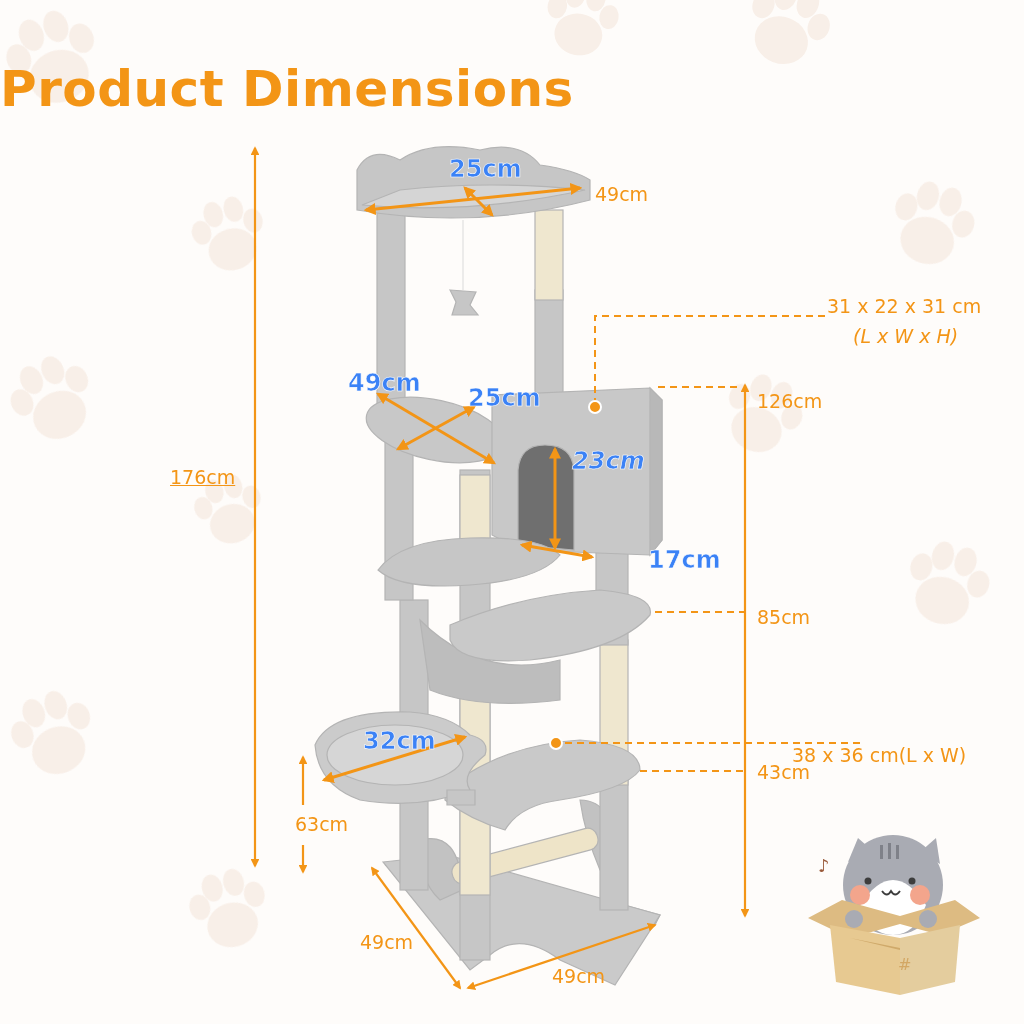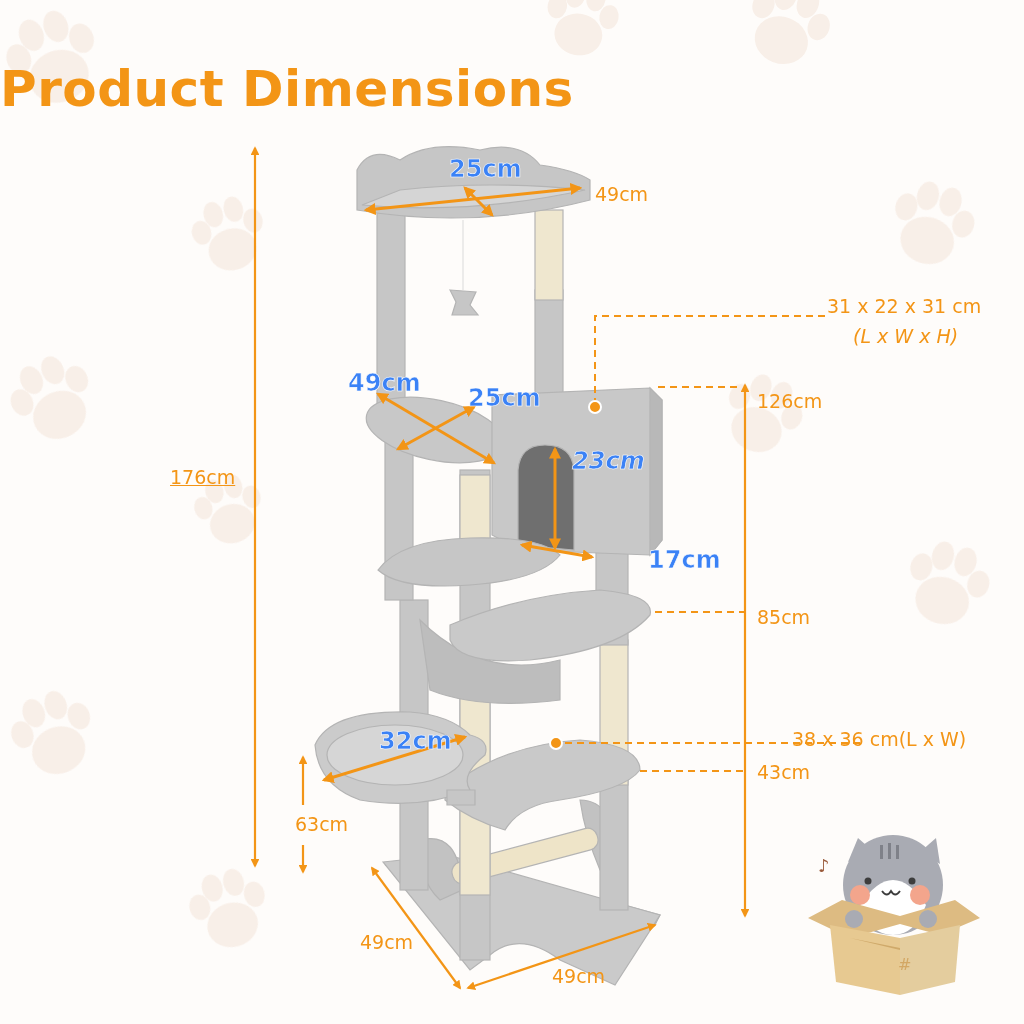--- a/index.html
+++ b/index.html
@@ -136,23 +136,23 @@
   <span class="lbl on-tree" style="left:449px;top:157px;">25cm</span>
   <span class="lbl" style="left:595px;top:185px;">49cm</span>
   <span class="lbl" style="left:827px;top:297px;">31 x 22 x 31 cm</span>
   <span class="lbl" style="left:853px;top:327px;font-style:italic;">(L x W x H)</span>
   <span class="lbl" style="left:757px;top:392px;">126cm</span>
   <span class="lbl on-tree" style="left:348px;top:371px;">49cm</span>
   <span class="lbl on-tree" style="left:468px;top:386px;">25cm</span>
   <span class="lbl on-tree" style="left:572px;top:449px;font-style:italic;">23cm</span>
   <span class="lbl on-tree" style="left:600px;top:548px;margin-left:48px;">17cm</span>
   <span class="lbl" style="left:757px;top:608px;">85cm</span>
-  <span class="lbl" style="left:792px;top:730px;">38 x 36 cm(L x W)</span>
+  <span class="lbl" style="left:792px;top:746px;">38 x 36 cm(L x W)</span>
   <span class="lbl" style="left:757px;top:763px;">43cm</span>
-  <span class="lbl on-tree" style="left:363px;top:729px;margin-left:16px;">32cm</span>
+  <span class="lbl on-tree" style="left:363px;top:729px;">32cm</span>
   <span class="lbl" style="left:276px;top:815px;margin-left:19px;">63cm</span>
   <span class="lbl" style="left:360px;top:933px;">49cm</span>
   <span class="lbl" style="left:552px;top:967px;">49cm</span>
 
   <svg width="1024" height="1024">
     <g>
       <text x="818" y="872" font-size="18" fill="#9a5a3a" font-family="DejaVu Sans, sans-serif">♪</text>
 
       <path d="M848 862 L858 838 L874 852 Z" fill="#a9abb3"></path>
       <path d="M920 852 L936 838 L940 864 Z" fill="#a9abb3"></path>

